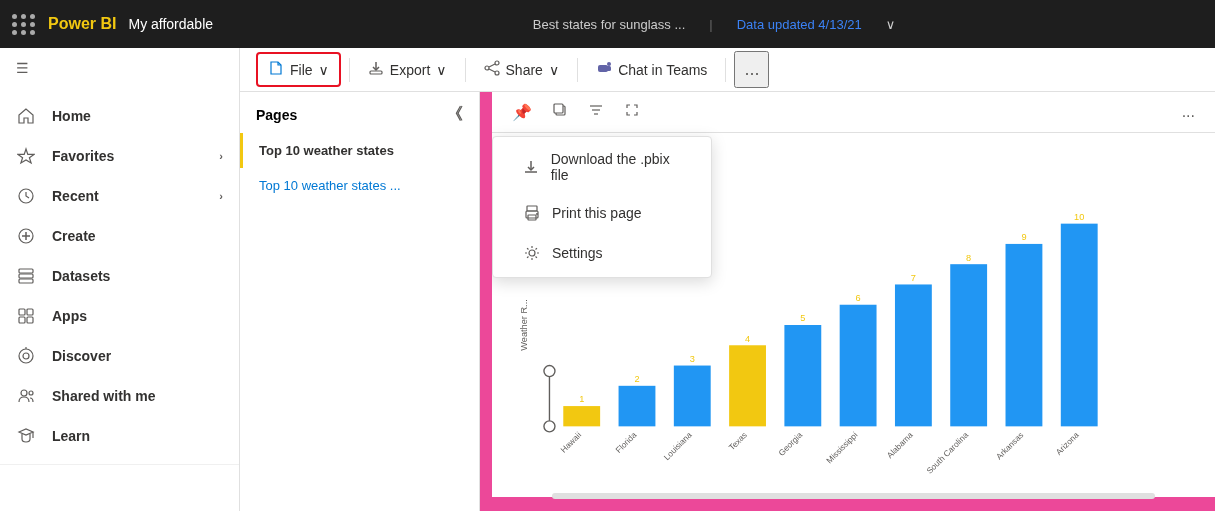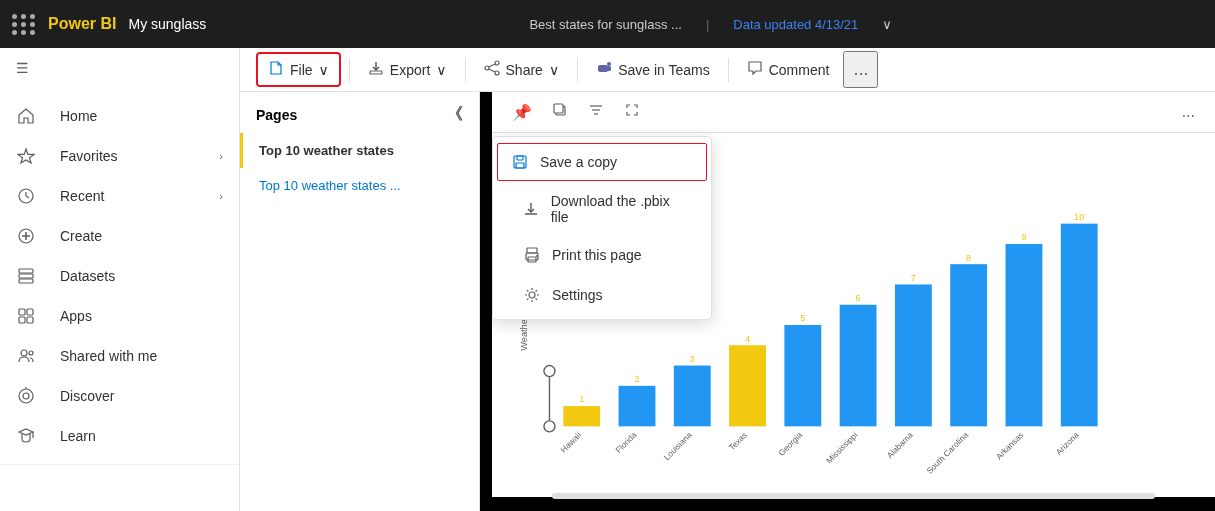--- a/index.html
+++ b/index.html
@@ -24,32 +24,32 @@
     .main-layout { display: flex; height: calc(511px - 48px); }
 
     
     .sidebar {
       width: 240px; background: #fff; border-right: 1px solid #e0e0e0;
       display: flex; flex-direction: column;
       flex-shrink: 0;
     }
     .sidebar-top { padding: 8px 0; border-bottom: 1px solid #f0f0f0; }
     .sidebar-item {
-      display: flex; align-items: center; gap: 24px;
+      display: flex; align-items: center; gap: 16px;
       padding: 10px 16px; cursor: pointer; color: #323130;
-      font-size: 14px; position: relative;
+      font-size: 14px; position: relative; font-weight: bold;
     }
     .sidebar-item .icon { width: 20px; height: 20px; display: flex; align-items: center; justify-content: center; color: #605e5c; }
     .sidebar-item .chevron { margin-left: auto; color: #605e5c; font-size: 11px; }
     .sidebar-hamburger {
       padding: 12px 16px; cursor: pointer; color: #605e5c;
     }
 
     
-    .content { flex: 1; display: flex; flex-direction: column; background: #000000; overflow: hidden; }
+    .content { flex: 1; display: flex; flex-direction: column; background: #ec4899; overflow: hidden; }
 
     
     .toolbar {
       display: flex; align-items: center; gap: 4px;
       background: #fff; border-bottom: 1px solid #e0e0e0;
       padding: 0 16px; height: 44px;
     }
     .toolbar-btn {
       display: flex; align-items: center; gap: 6px;
       padding: 6px 10px; border-radius: 4px; cursor: pointer;
@@ -131,21 +131,21 @@
       <span></span>
       <span></span>
     <span></span>
       <span></span>
       <span></span>
     <span></span>
       <span></span>
       <span></span>
   </div>
   <span class="top-bar-logo">Power BI</span>
-  <span class="top-bar-workspace">My sunglass</span>
+  <span class="top-bar-workspace">My affordable</span>
   <div class="top-bar-center">
     <span>Best states for sunglass ...</span>
     <span class="pipe">|</span>
     <span class="data-update">Data updated 4/13/21</span>
     <span class="chevron">∨</span>
   </div>
 </div>
 
 <div class="main-layout">
 
@@ -206,37 +206,37 @@
               <rect x="10" y="2" width="6" height="6" rx="1" stroke="#605e5c" stroke-width="1.2" fill="none"></rect>
               <rect x="2" y="10" width="6" height="6" rx="1" stroke="#605e5c" stroke-width="1.2" fill="none"></rect>
               <rect x="10" y="10" width="6" height="6" rx="1" stroke="#605e5c" stroke-width="1.2" fill="none"></rect>
             </svg>
         </span>
         <span>Apps</span>
       </div>
       <div class="sidebar-item">
         <span class="icon">
           <svg width="18" height="18" viewBox="0 0 18 18">
+              <circle cx="9" cy="9" r="3" stroke="#605e5c" stroke-width="1.2" fill="none"></circle>
+              <circle cx="9" cy="9" r="7" stroke="#605e5c" stroke-width="1.2" fill="none"></circle>
+              <line x1="9" y1="2" x2="9" y2="0" stroke="#605e5c" stroke-width="1.2"></line>
+            </svg>
+        </span>
+        <span>Discover</span>
+      </div>
+      <div class="sidebar-item">
+        <span class="icon">
+          <svg width="18" height="18" viewBox="0 0 18 18">
               <circle cx="7" cy="6" r="3" stroke="#605e5c" stroke-width="1.2" fill="none"></circle>
               <path d="M2 15c0-3 2-5 5-5s5 2 5 5" stroke="#605e5c" stroke-width="1.2" fill="none"></path>
               <circle cx="14" cy="6" r="2" stroke="#605e5c" stroke-width="1.2" fill="none"></circle>
               <path d="M13 11c1.5 0 3 1 3 4" stroke="#605e5c" stroke-width="1.2" fill="none"></path>
             </svg>
         </span>
         <span>Shared with me</span>
-      </div>
-      <div class="sidebar-item">
-        <span class="icon">
-          <svg width="18" height="18" viewBox="0 0 18 18">
-              <circle cx="9" cy="9" r="3" stroke="#605e5c" stroke-width="1.2" fill="none"></circle>
-              <circle cx="9" cy="9" r="7" stroke="#605e5c" stroke-width="1.2" fill="none"></circle>
-              <line x1="9" y1="2" x2="9" y2="0" stroke="#605e5c" stroke-width="1.2"></line>
-            </svg>
-        </span>
-        <span>Discover</span>
       </div>
       <div class="sidebar-item">
         <span class="icon">
           <svg width="18" height="18" viewBox="0 0 18 18">
               <path d="M2 5l7-3 7 3-7 3-7-3z" stroke="#605e5c" stroke-width="1.2" fill="none"></path>
               <path d="M5 7v5c0 1.5 1.5 3 4 3s4-1.5 4-3V7" stroke="#605e5c" stroke-width="1.2" fill="none"></path>
               <line x1="16" y1="5" x2="16" y2="11" stroke="#605e5c" stroke-width="1.2"></line>
             </svg>
         </span>
         <span>Learn</span>
@@ -285,31 +285,23 @@
       </button>
       <div class="toolbar-separator"></div>
       <button class="toolbar-btn">
         <span class="icon">
           <svg width="16" height="16" viewBox="0 0 16 16">
               <rect x="2" y="5" width="10" height="7" rx="2" fill="#6264a7"></rect>
               <circle cx="13" cy="4" r="2" fill="#6264a7"></circle>
               <rect x="10" y="6" width="5" height="5" rx="1.5" fill="#6264a7"></rect>
             </svg>
         </span>
-        <span>Save in Teams</span>
+        <span>Chat in Teams</span>
       </button>
       <div class="toolbar-separator"></div>
-      <button class="toolbar-btn">
-        <span class="icon">
-          <svg width="16" height="16" viewBox="0 0 16 16">
-              <path d="M2 2h12v9H9l-3 3V11H2V2z" stroke="#605e5c" stroke-width="1.2" fill="none"></path>
-            </svg>
-        </span>
-        <span>Comment</span>
-      </button>
       <button class="toolbar-more">...</button>
     </div>
 
     <div class="report-inner">
 
       <div class="pages-panel">
         <div class="pages-header">
           <span>Pages</span>
           <span class="pages-collapse">《</span>
         </div>
@@ -397,30 +389,20 @@
               <text transform="rotate(-45, 620, 270)" x="620" y="270" font-size="9" fill="#605e5c" text-anchor="end">Arizona</text>
 
               <circle cx="45" cy="200" r="6" fill="white" stroke="#605e5c" stroke-width="1.5"></circle>
               <circle cx="45" cy="260" r="6" fill="white" stroke="#605e5c" stroke-width="1.5"></circle>
               <line x1="45" y1="206" x2="45" y2="254" stroke="#605e5c" stroke-width="1.5"></line>
             </svg>
           </div>
         </div>
 
         <div class="dropdown-menu">
-          <div class="dropdown-item highlighted">
-            <span class="di-icon">
-              <svg width="18" height="18" viewBox="0 0 18 18">
-                  <rect x="3" y="3" width="12" height="12" rx="1" stroke="#0078d4" stroke-width="1.2" fill="none"></rect>
-                  <rect x="6" y="3" width="6" height="4" rx="0.5" stroke="#0078d4" stroke-width="1.2" fill="none"></rect>
-                  <rect x="5" y="10" width="8" height="5" rx="0.5" stroke="#0078d4" stroke-width="1.2" fill="none"></rect>
-                </svg>
-            </span>
-            <span>Save a copy</span>
-          </div>
           <div class="dropdown-item">
             <span class="di-icon">
               <svg width="18" height="18" viewBox="0 0 18 18">
                   <line x1="9" y1="3" x2="9" y2="11" stroke="#605e5c" stroke-width="1.5"></line>
                   <polyline points="6,9 9,12 12,9" stroke="#605e5c" stroke-width="1.5" fill="none"></polyline>
                   <line x1="3" y1="14" x2="15" y2="14" stroke="#605e5c" stroke-width="1.5"></line>
                 </svg>
             </span>
             <span>Download the .pbix file</span>
           </div>

